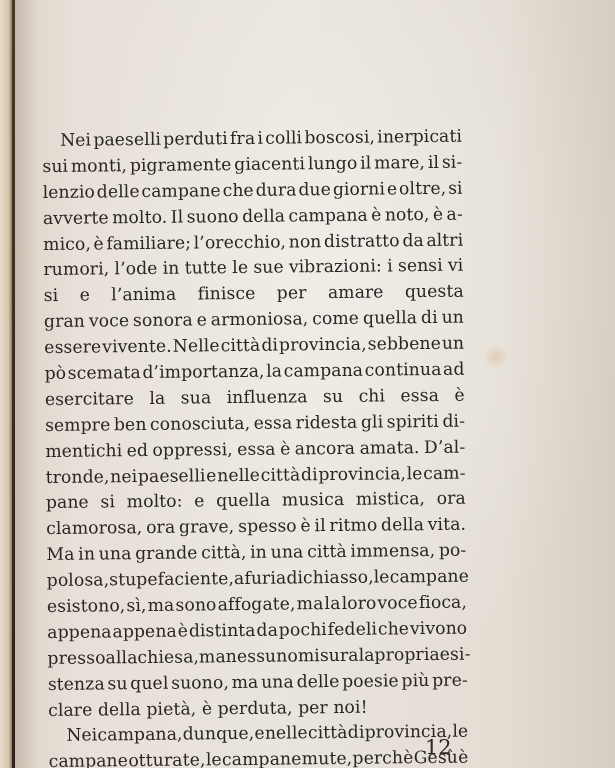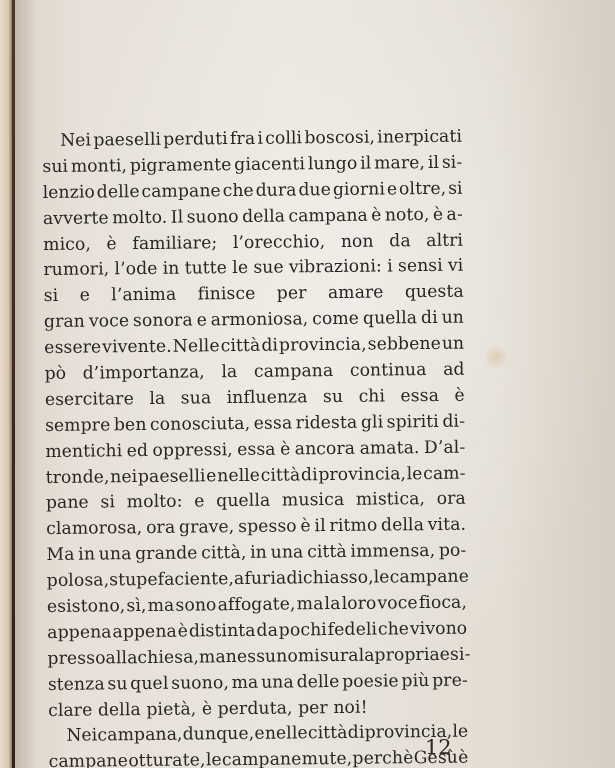--- a/index.html
+++ b/index.html
@@ -192,20 +192,21 @@
           <span class="w">noto,</span>
           <span class="w">è</span>
           <span class="w">a-</span>
         </div>
       <div class="line">
           <span class="w">mico,</span>
           <span class="w">è</span>
           <span class="w">familiare;</span>
           <span class="w">l’orecchio,</span>
           <span class="w">non</span>
+          <span class="w">distratto</span>
           <span class="w">da</span>
           <span class="w">altri</span>
         </div>
       <div class="line">
           <span class="w">rumori,</span>
           <span class="w">l’ode</span>
           <span class="w">in</span>
           <span class="w">tutte</span>
           <span class="w">le</span>
           <span class="w">sue</span>
@@ -239,20 +240,21 @@
           <span class="w">vivente.</span>
           <span class="w">Nelle</span>
           <span class="w">città</span>
           <span class="w">di</span>
           <span class="w">provincia,</span>
           <span class="w">sebbene</span>
           <span class="w">un</span>
         </div>
       <div class="line">
           <span class="w">pò</span>
+          <span class="w">scemata</span>
           <span class="w">d’importanza,</span>
           <span class="w">la</span>
           <span class="w">campana</span>
           <span class="w">continua</span>
           <span class="w">ad</span>
         </div>
       <div class="line">
           <span class="w">esercitare</span>
           <span class="w">la</span>
           <span class="w">sua</span>

